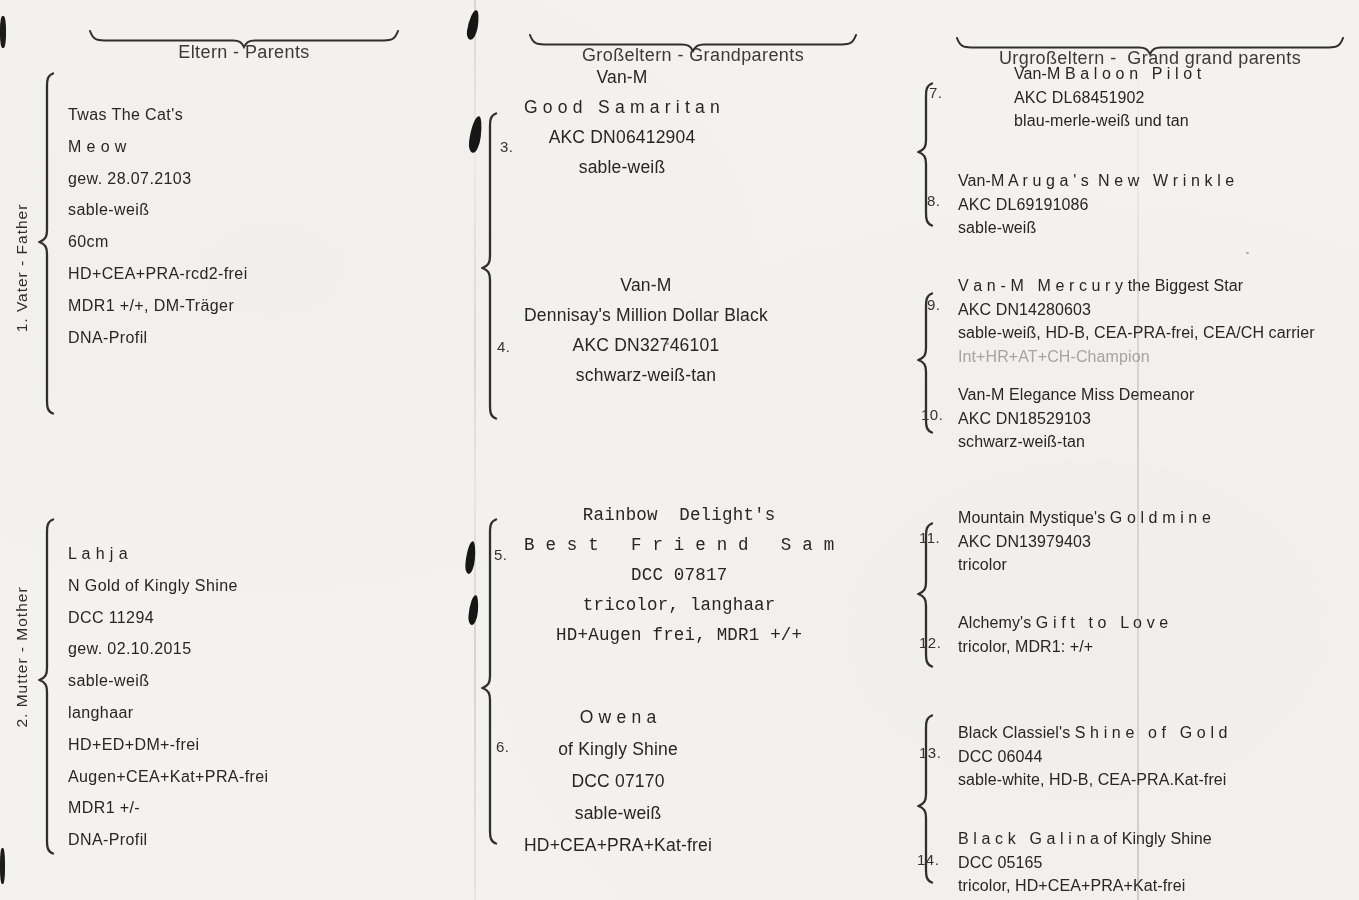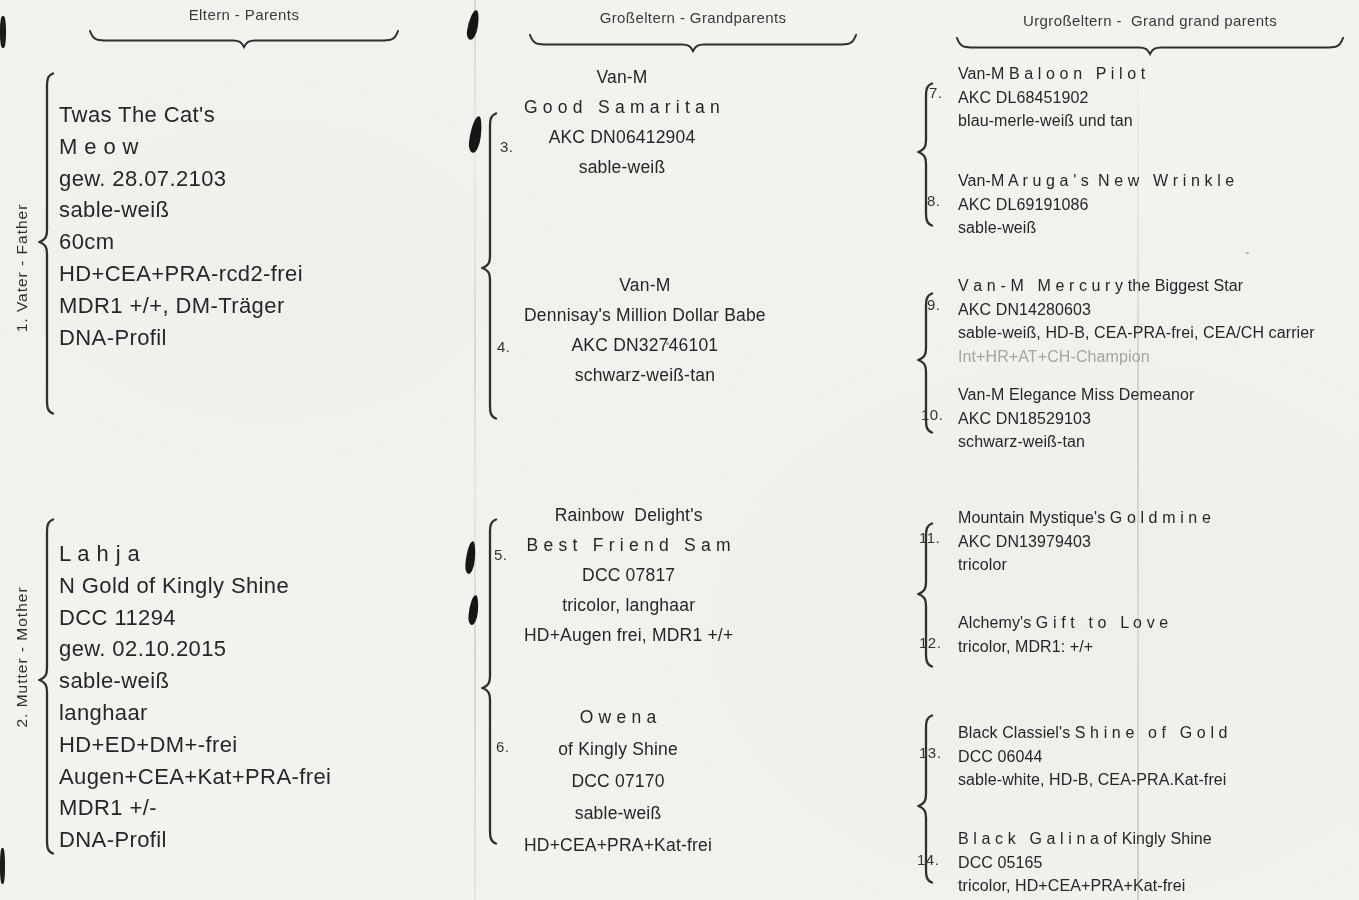--- a/index.html
+++ b/index.html
@@ -11,39 +11,40 @@
     background-image:
       radial-gradient(ellipse 600px 400px at 20% 30%, rgba(0,0,0,0.012), transparent),
       radial-gradient(ellipse 700px 500px at 80% 70%, rgba(0,0,0,0.015), transparent);
     overflow:hidden;
     font-family:"Liberation Sans", sans-serif;
     color:#262626;
   }
   .hdr-label{
     position:absolute;
     text-align:center;
-    font-size:15px;
+    font-size:18px;
     color:#3a3a3a;
     white-space:pre;
     letter-spacing:0.4px;
+    margin-top:36px;
   }
   .brace{position:absolute;}
   .brace path{fill:none;stroke:#2f2f2f;stroke-width:2.3;stroke-linecap:round;}
   .hbrace path{stroke-width:2;}
   .vlabel{
     position:absolute;
     white-space:nowrap;
     font-size:15.5px;
     color:#2e2e2e;
     letter-spacing:1px;
     transform:translate(-50%,-50%) rotate(-90deg);
   }
   .ln{white-space:pre;}
   .parent-block{position:absolute;}
-  .parent-block .ln{font-size:22px;height:31.8px;line-height:31.8px;letter-spacing:0.4px;}
+  .parent-block .ln{font-size:16px;height:31.8px;line-height:31.8px;letter-spacing:0.4px;margin-left:9px;}
   .gp-block{position:absolute;}
   .gp-block .ln{font-size:17.5px;height:30px;line-height:30px;letter-spacing:0.2px;text-align:center;}
   .gp-block.tall .ln{height:32px;line-height:32px;}
   .ggp-block{position:absolute;}
   .ggp-block .ln{font-size:16px;height:23.6px;line-height:23.6px;letter-spacing:0.1px;}
   .faded{color:#a6a49e;}
   .num{
     position:absolute;
     font-size:15px;
     color:#333;
@@ -134,51 +135,51 @@
   <div class="gp-block" style="left:524px;top:62px;">
     <div class="ln">Van-M</div>
     <div class="ln">G o o d   S a m a r i t a n</div>
     <div class="ln">AKC DN06412904</div>
     <div class="ln">sable-weiß</div>
   </div>
 
   <div class="num" style="left:497px;top:338px;">4.</div>
   <div class="gp-block" style="left:524px;top:270px;">
     <div class="ln">Van-M</div>
-    <div class="ln">Dennisay's Million Dollar Babe</div>
+    <div class="ln">Dennisay's Million Dollar Black</div>
     <div class="ln">AKC DN32746101</div>
     <div class="ln">schwarz-weiß-tan</div>
   </div>
 
   <svg class="brace" style="left:481px;top:518px;" width="18" height="329">
     <path d="M15,1.5 C9.5,3.5 9,8 9,14 L9,158 C9,165 7.5,167.5 1.5,170 C7.5,172.5 9,175 9,182 L9,313 C9,319 9.5,323.5 15,325.5"></path>
   </svg>
   <div class="num" style="left:494px;top:546px;">5.</div>
-  <div class="gp-block" style="left:524px;top:500px;">
+  <div class="gp-block" style="left:524px;top:500px;font-family:Liberation Mono, monospace;">
     <div class="ln">Rainbow  Delight's</div>
     <div class="ln">B e s t   F r i e n d   S a m</div>
     <div class="ln">DCC 07817</div>
     <div class="ln">tricolor, langhaar</div>
     <div class="ln">HD+Augen frei, MDR1 +/+</div>
   </div>
 
   <div class="num" style="left:496px;top:738px;">6.</div>
   <div class="gp-block tall" style="left:524px;top:701px;">
     <div class="ln">O w e n a</div>
     <div class="ln">of Kingly Shine</div>
     <div class="ln">DCC 07170</div>
     <div class="ln">sable-weiß</div>
     <div class="ln">HD+CEA+PRA+Kat-frei</div>
   </div>
 
   <svg class="brace" style="left:917px;top:82px;" width="18" height="147">
     <path d="M15,1.5 C9.5,3.5 9,8 9,14 L9,58 C9,65 7.5,67.5 1.5,70 C7.5,72.5 9,75 9,82 L9,131 C9,137 9.5,141.5 15,143.5"></path>
   </svg>
   <div class="num" style="left:929px;top:84px;">7.</div>
-  <div class="ggp-block" style="left:958px;top:62px;">
+  <div class="ggp-block" style="left:1014px;top:62px;">
     <div class="ln">Van-M B a l o o n   P i l o t</div>
     <div class="ln">AKC DL68451902</div>
     <div class="ln">blau-merle-weiß und tan</div>
   </div>
   <div class="num" style="left:927px;top:192px;">8.</div>
   <div class="ggp-block" style="left:958px;top:169px;">
     <div class="ln">Van-M A r u g a ' s  N e w   W r i n k l e</div>
     <div class="ln">AKC DL69191086</div>
     <div class="ln">sable-weiß</div>
   </div>

